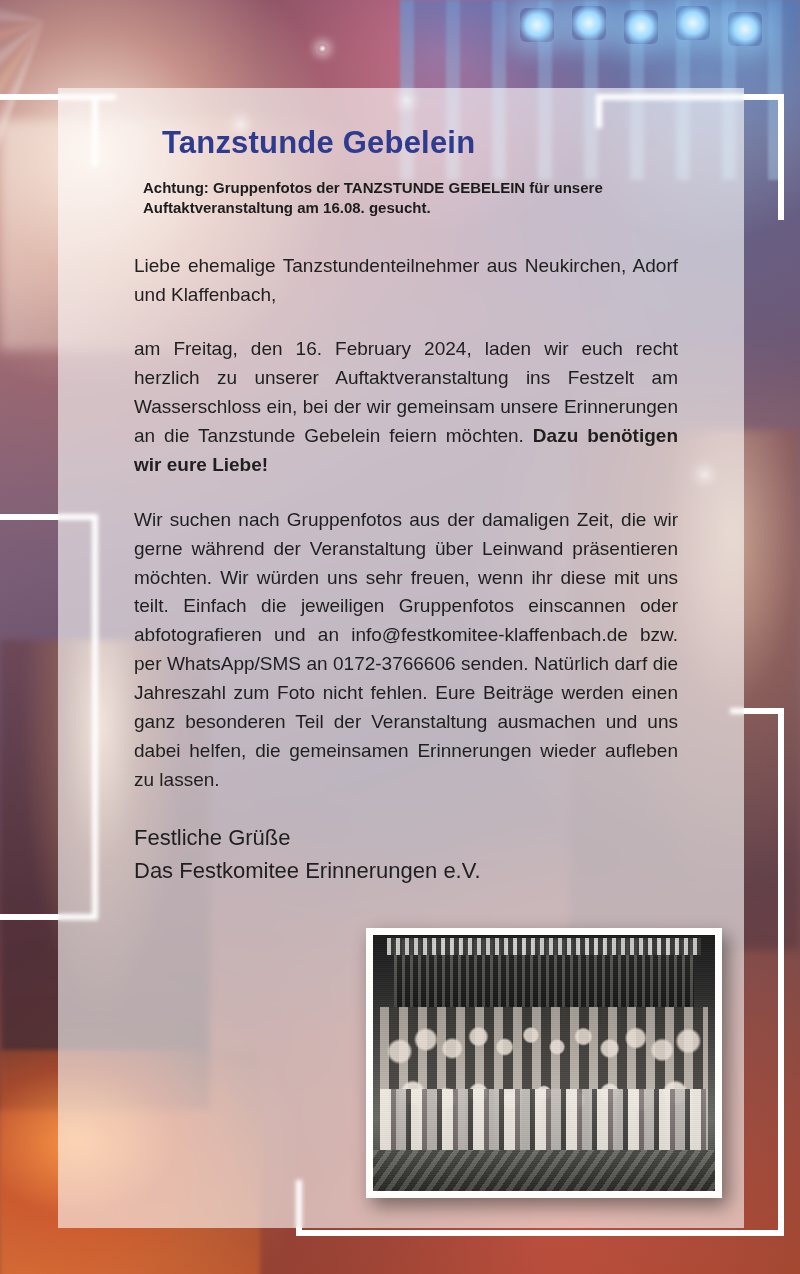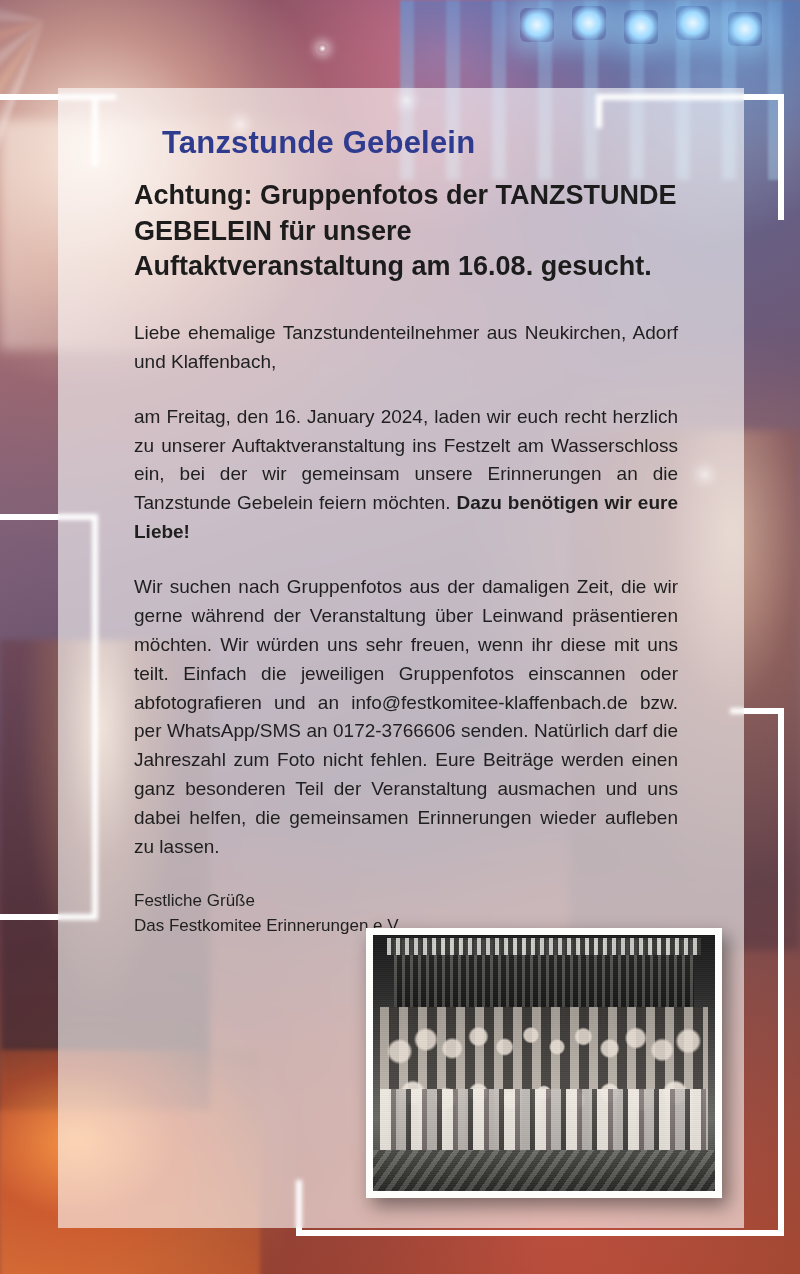--- a/index.html
+++ b/index.html
@@ -104,37 +104,37 @@
 
   h1.title {
     margin: 10px 0 18px 28px;
     font-size: 31px;
     line-height: 1.1;
     color: #2f3b8f;
     font-weight: bold;
     letter-spacing: 0.2px;
   }
   h2.subtitle {
-    margin: 0 0 34px 0;
-    font-size: 27px;
+    margin: 0 0 34px 9px;
+    font-size: 15px;
     line-height: 1.32;
     color: #1c1c1c;
     font-weight: bold;
   }
   p.body {
     margin: 0 0 26px 0;
     font-size: 19px;
     line-height: 1.52;
     color: #1f1f1f;
     text-align: justify;
   }
   p.body.last { margin-bottom: 22px; }
   p.sign {
     margin: 0;
-    font-size: 17px;
+    font-size: 22px;
     line-height: 1.5;
     color: #1f1f1f;
   }
   strong { font-weight: bold; }
 
   
   .photo-wrap {
     position: absolute;
     left: 366px; top: 928px; width: 356px; height: 270px;
     background: #fdfdfb;
@@ -243,21 +243,21 @@
   <div class="card"></div>
 
   <div class="card-inner">
 
     <h1 class="title">Tanzstunde Gebelein</h1>
 
     <h2 class="subtitle">Achtung: Gruppenfotos der TANZSTUNDE GEBELEIN für unsere Auftaktveranstaltung am 16.08. gesucht.</h2>
 
     <p class="body">Liebe ehemalige Tanzstundenteilnehmer aus Neukirchen, Adorf und Klaffenbach,</p>
 
-    <p class="body"><span>am Freitag, den 16. January 2024, laden wir euch recht herzlich zu unserer Auftaktveranstaltung ins Festzelt am Wasserschloss ein, bei der wir gemeinsam unsere Erinnerungen an die Tanzstunde Gebelein feiern möchten. </span><strong>Dazu benötigen wir eure Liebe!</strong></p>
+    <p class="body"><span>am Freitag, den 16. February 2024, laden wir euch recht herzlich zu unserer Auftaktveranstaltung ins Festzelt am Wasserschloss ein, bei der wir gemeinsam unsere Erinnerungen an die Tanzstunde Gebelein feiern möchten. </span><strong>Dazu benötigen wir eure Liebe!</strong></p>
 
     <p class="body">Wir suchen nach Gruppenfotos aus der damaligen Zeit, die wir gerne während der Veranstaltung über Leinwand präsentieren möchten. Wir würden uns sehr freuen, wenn ihr diese mit uns teilt. Einfach die jeweiligen Gruppenfotos einscannen oder abfotografieren und an info@festkomitee-klaffenbach.de bzw. per WhatsApp/SMS an 0172-3766606 senden. Natürlich darf die Jahreszahl zum Foto nicht fehlen. Eure Beiträge werden einen ganz besonderen Teil der Veranstaltung ausmachen und uns dabei helfen, die gemeinsamen Erinnerungen wieder aufleben zu lassen.</p>
 
 
     <p class="sign">Festliche Grüße</p>
     <p class="sign">Das Festkomitee Erinnerungen e.V.</p>
 
   </div>
 
   <div class="photo-wrap">

